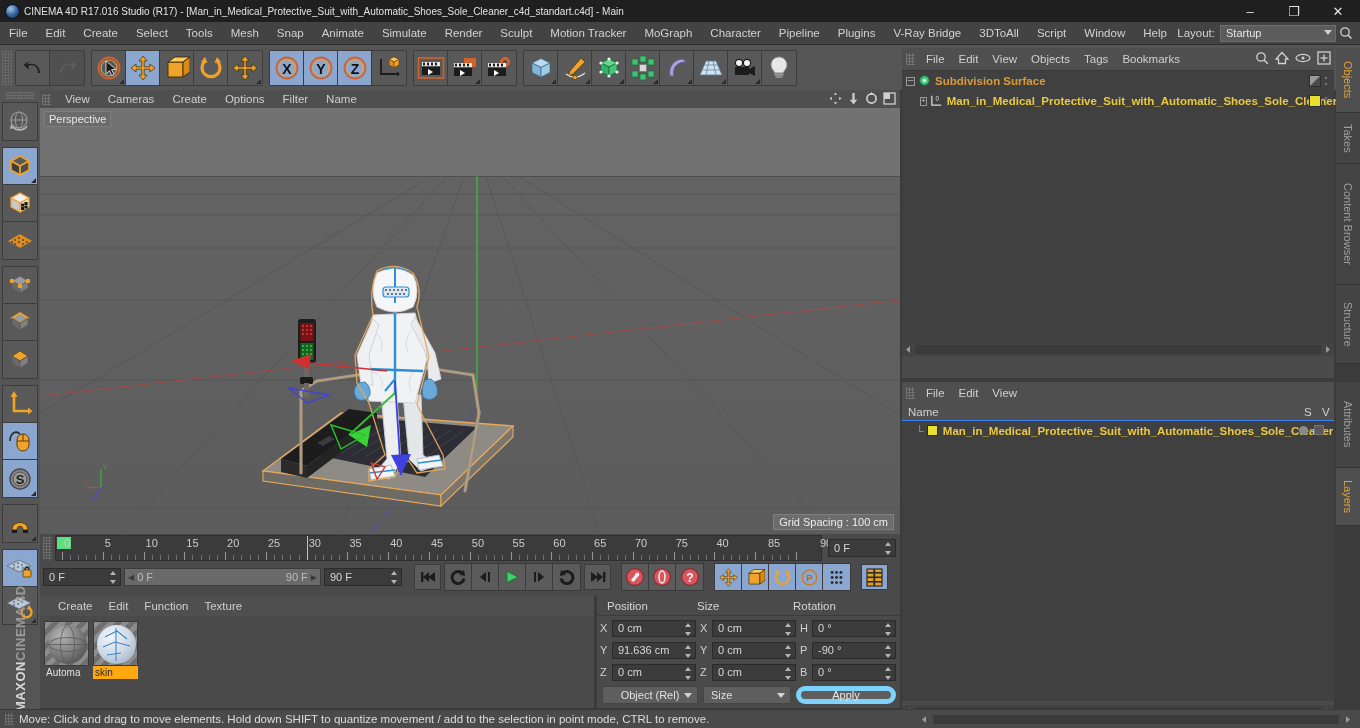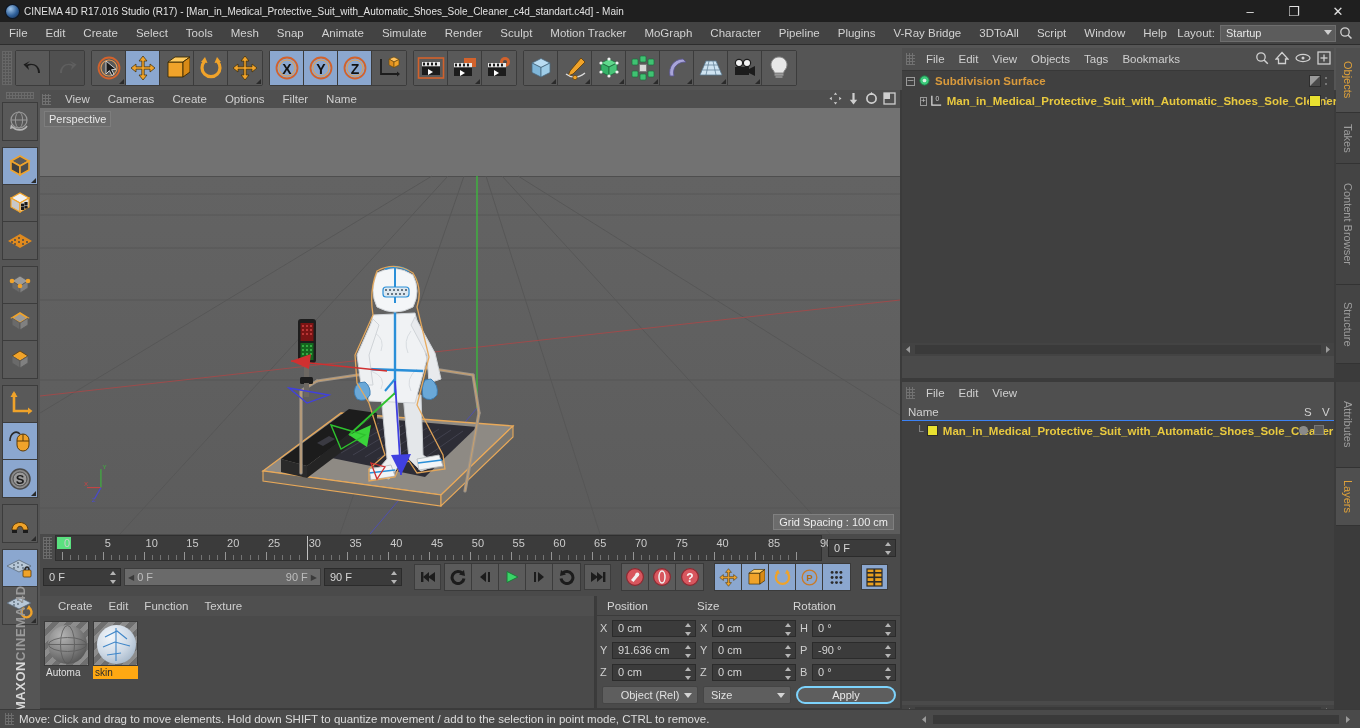--- a/index.html
+++ b/index.html
@@ -170,21 +170,21 @@
   .coord-row { display:flex; align-items:center; height:20px; margin-top:2px; padding-left:3px; }
   .coord-row .ax { width:12px; font-size:11px; color:#d0d0d0; }
   .coord-row .fld { height:17px; flex:1; margin-right:4px; }
   .coord-bottom { display:flex; gap:5px; padding:4px 4px 0 5px; }
   .dd {
     height:18px; background:#5e5e5e; border:1px solid #454545; color:#e0e0e0;
     font-size:11px; display:flex; align-items:center; justify-content:center; position:relative; border-radius:2px;
   }
   .dd .carr { position:absolute; right:5px; top:6px; border-left:4px solid transparent;border-right:4px solid transparent;border-top:5px solid #d5d5d5;}
   .apply-btn {
-    height:18px; flex:1; background:#5e5e5e; border:2px solid #7dd3fc; border-radius:9px;
+    height:18px; flex:1; background:#5e5e5e; border:5px solid #7dd3fc; border-radius:9px;
     color:#e8e8e8; font-size:11px; display:flex; align-items:center; justify-content:center;
   }
 
   
   .om-wrap { position:absolute; left:902px; top:48px; width:432px; height:330px; background:#4a4a4a; }
   .panel-menu { height:22px; display:flex; align-items:center; background:#4f4f4f; position:relative; }
   .panel-menu .pgrip { width:9px;height:12px;margin:0 4px;
     background:repeating-linear-gradient(0deg,#8a8a8a 0 1px,transparent 1px 3px),
                repeating-linear-gradient(90deg,#8a8a8a 0 1px,transparent 1px 3px); opacity:.6;}
   .panel-menu .mi { padding:0 7px; font-size:11.5px; color:#d0d0d0; line-height:22px;}

